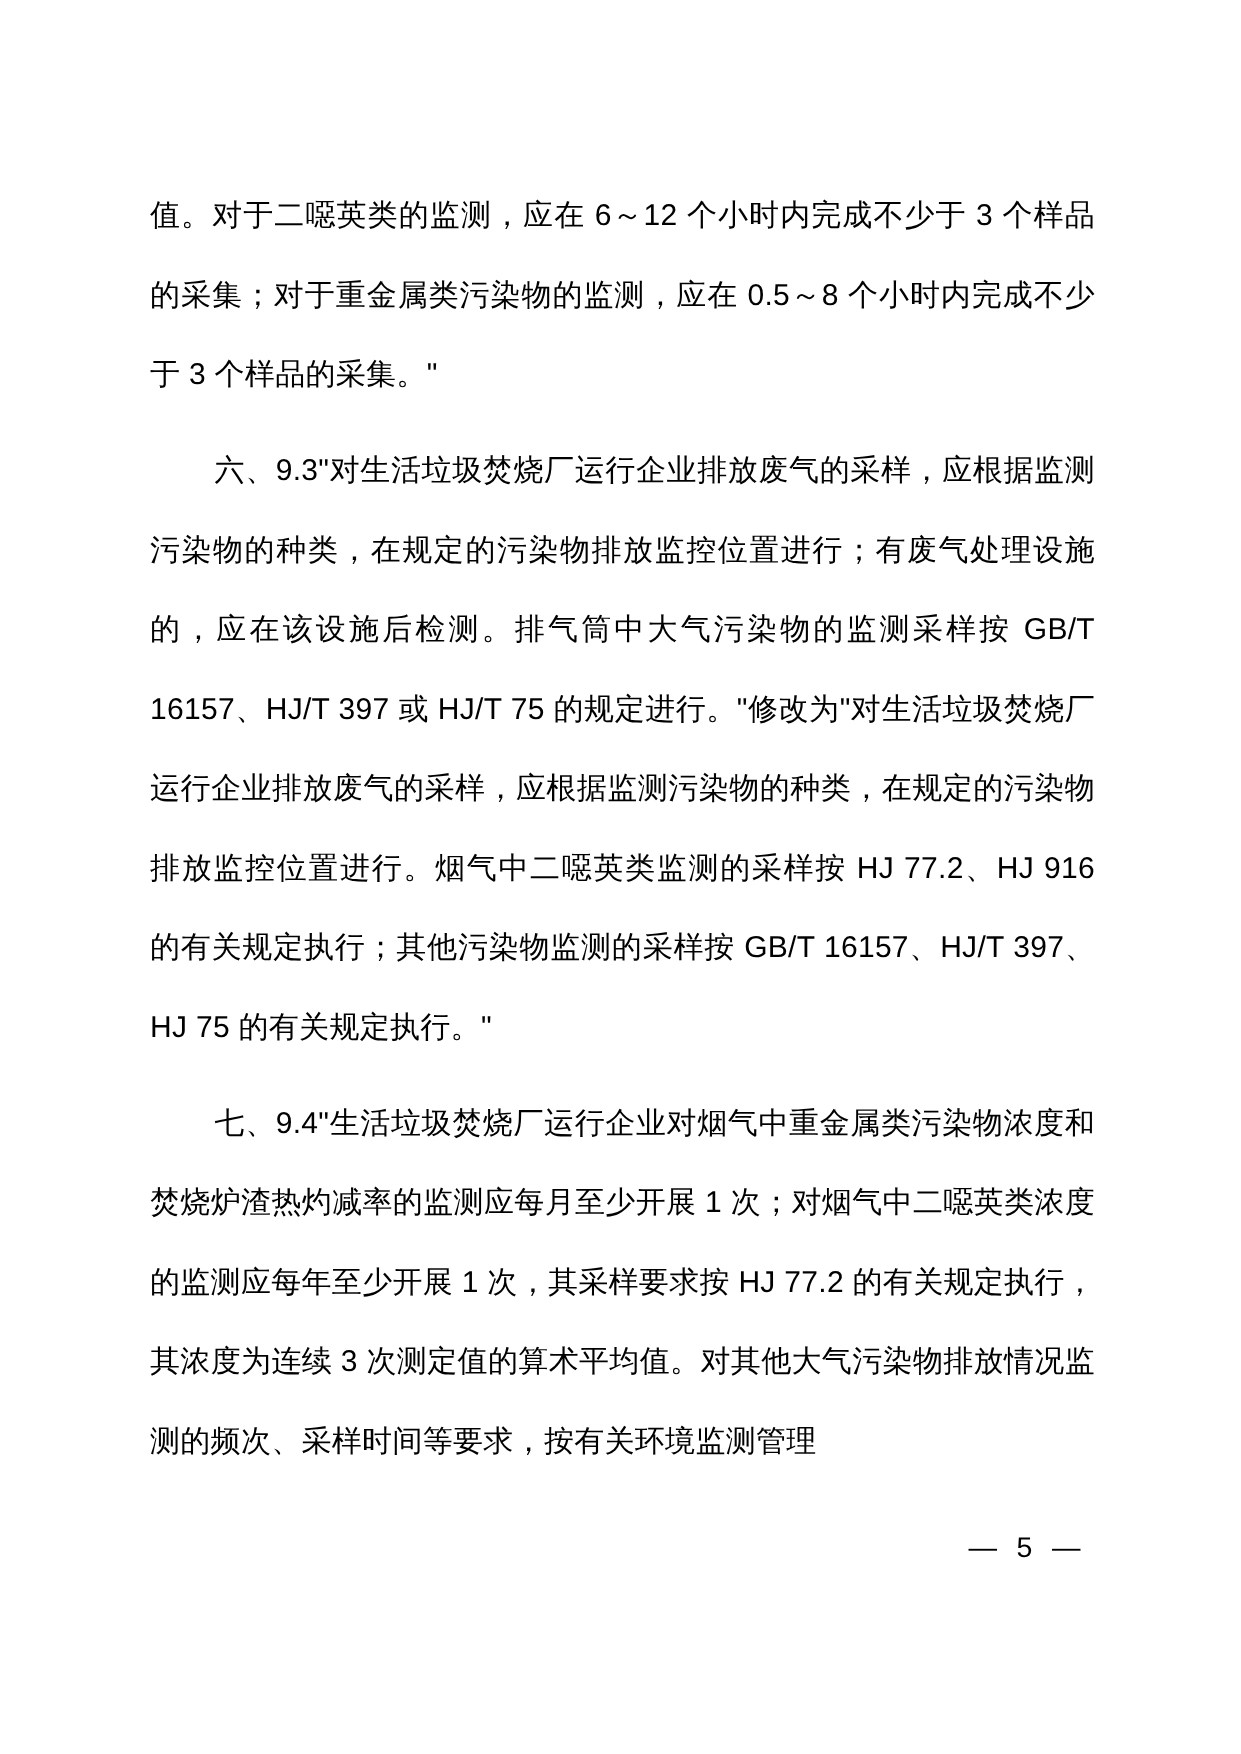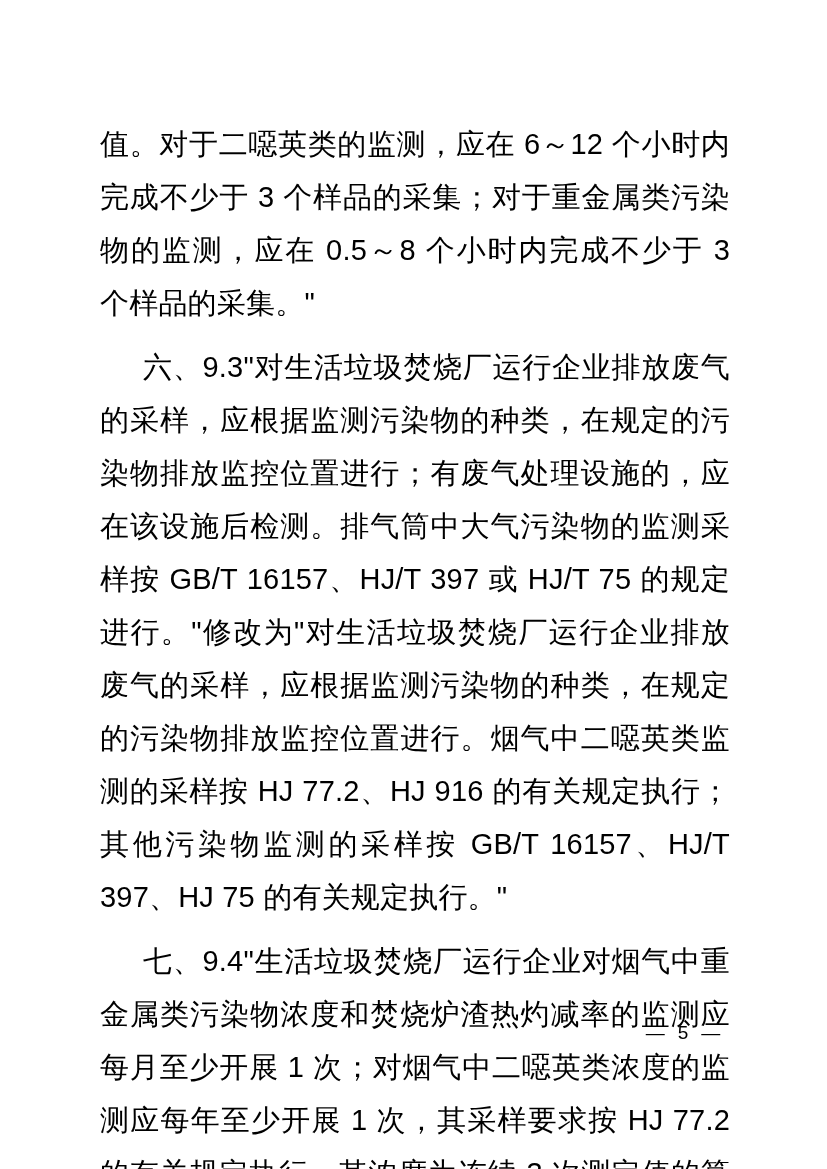--- a/index.html
+++ b/index.html
@@ -16,21 +16,21 @@
     overflow: hidden;
     font-family: "Liberation Sans", "DejaVu Sans", sans-serif;
   }
   .content {
     position: absolute;
     left: 100px;
     top: 118px;
     width: 630px;
   }
   .para {
-    font-size: 29px;
+    font-size: 20px;
     line-height: 53px;
     color: #000000;
     text-align: justify;
     text-justify: inter-ideograph;
     letter-spacing: 0.2px;
     margin: 0 0 0 0;
   }
   .para + .para {
     margin-top: 11px;
   }

